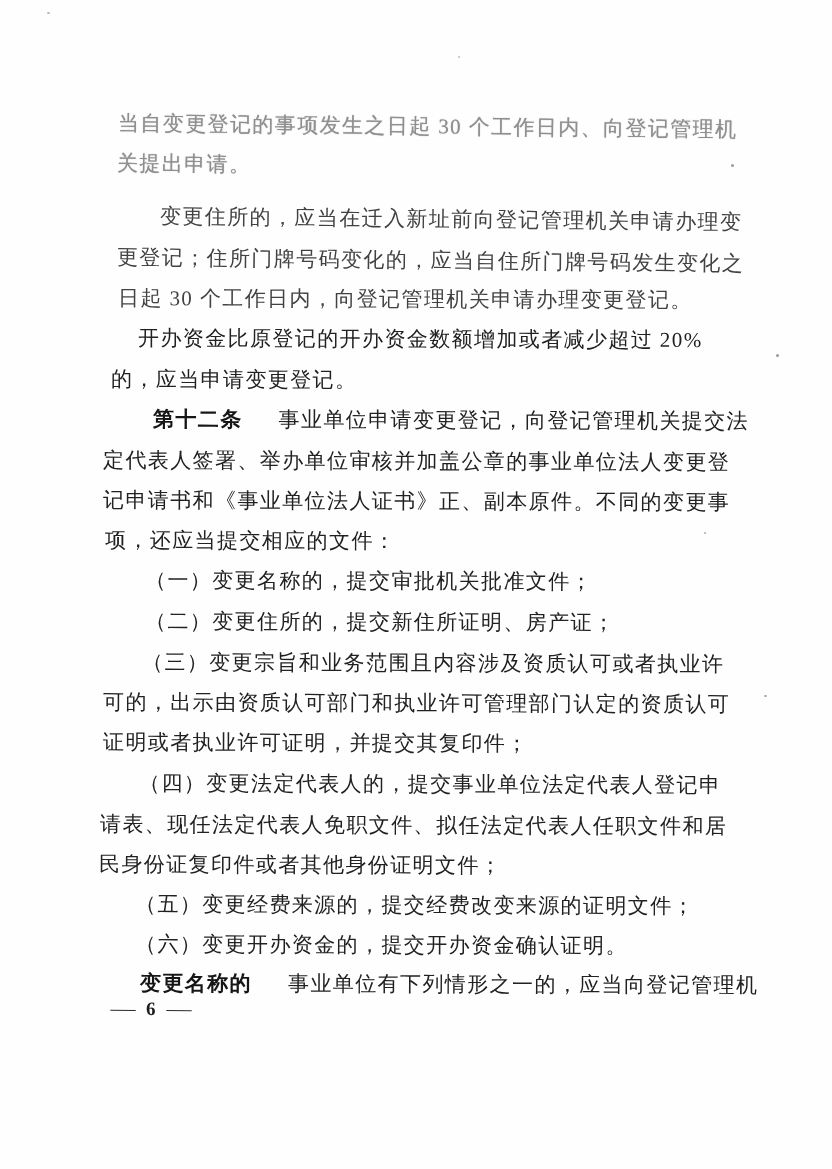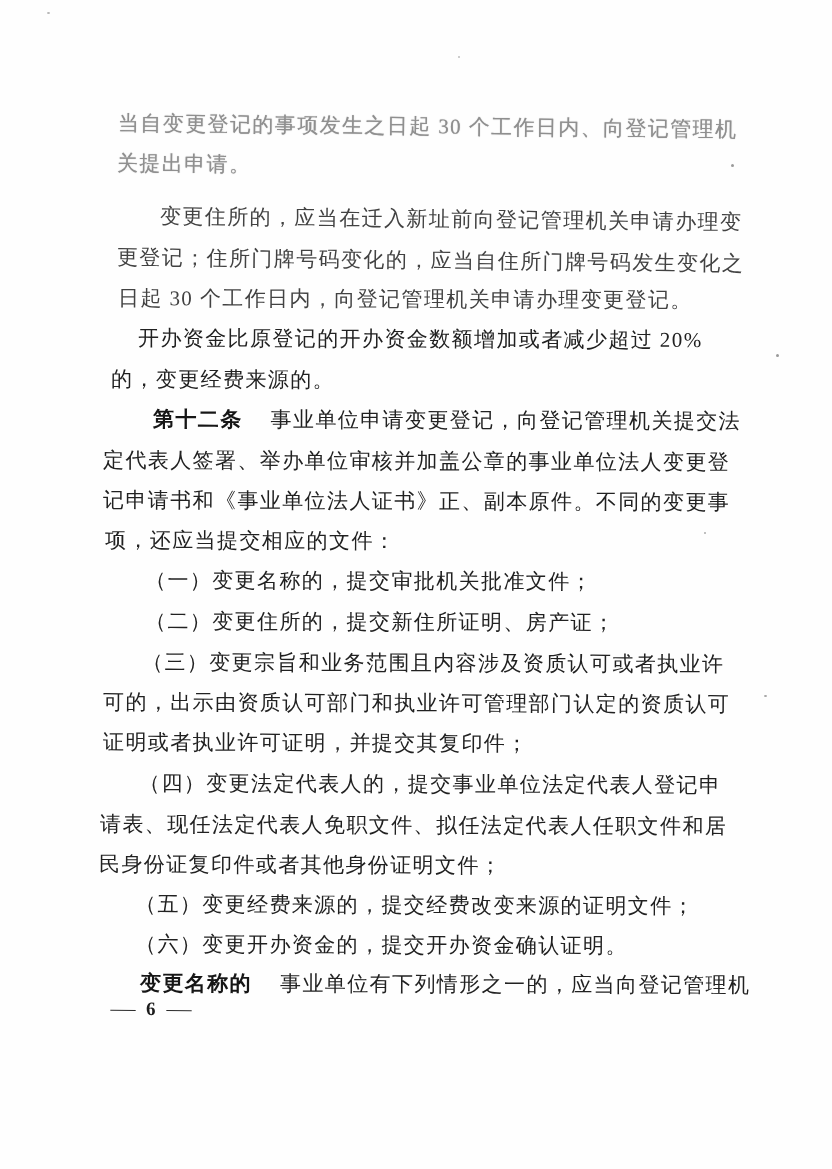--- a/index.html
+++ b/index.html
@@ -26,21 +26,21 @@
   .slope-a{transform:rotate(0.6deg);}
   .slope-b{transform:rotate(0.2deg);}
   .faint{
     color:#8f8f8f;
     text-shadow:0 0 1px rgba(160,160,160,0.9);
   }
   .mid{color:#424242;}
   .term{
     font-weight:bold;
     color:#161616;
-    margin-right:28px;
+    margin-right:36px;
   }
   .footer{
     position:absolute;
     top:997px;left:113px;
     font-size:20px;
     color:#2a2a2a;
     letter-spacing:0;
     transform:rotate(0.2deg);
     transform-origin:0 50%;
   }
@@ -64,21 +64,21 @@
 <div class="page">
 
   <div class="line faint slope-a" style="top:110px;left:118px;">当自变更登记的事项发生之日起 30 个工作日内、向登记管理机</div>
   <div class="line faint slope-a" style="top:150px;left:117px;">关提出申请。</div>
 
   <div class="line mid slope-a" style="top:203px;left:160px;">变更住所的，应当在迁入新址前向登记管理机关申请办理变</div>
   <div class="line mid slope-a" style="top:244px;left:117px;">更登记；住所门牌号码变化的，应当自住所门牌号码发生变化之</div>
   <div class="line mid slope-b" style="top:285px;left:118px;">日起 30 个工作日内，向登记管理机关申请办理变更登记。</div>
 
   <div class="line slope-b" style="top:325px;left:138px;">开办资金比原登记的开办资金数额增加或者减少超过 20%</div>
-  <div class="line slope-b" style="top:366px;left:111px;">的，变更经费来源的。</div>
+  <div class="line slope-b" style="top:366px;left:111px;">的，应当申请变更登记。</div>
 
   <div class="line slope-b" style="top:406px;left:153px;"><span class="term">第十二条</span><span>事业单位申请变更登记，向登记管理机关提交法</span></div>
   <div class="line slope-b" style="top:447px;left:103px;">定代表人签署、举办单位审核并加盖公章的事业单位法人变更登</div>
   <div class="line slope-b" style="top:487px;left:103px;">记申请书和《事业单位法人证书》正、副本原件。不同的变更事</div>
   <div class="line slope-b" style="top:527px;left:105px;">项，还应当提交相应的文件：</div>
 
   <div class="line slope-b" style="top:567px;left:145px;">（一）变更名称的，提交审批机关批准文件；</div>
   <div class="line slope-b" style="top:608px;left:145px;">（二）变更住所的，提交新住所证明、房产证；</div>
   <div class="line slope-b" style="top:649px;left:142px;">（三）变更宗旨和业务范围且内容涉及资质认可或者执业许</div>
   <div class="line slope-b" style="top:689px;left:103px;">可的，出示由资质认可部门和执业许可管理部门认定的资质认可</div>

